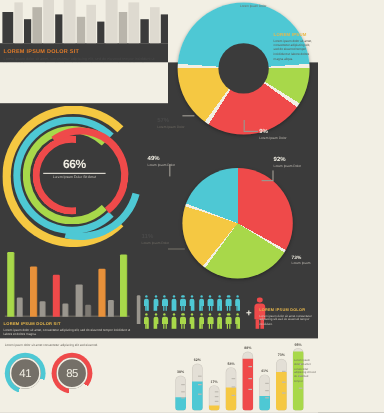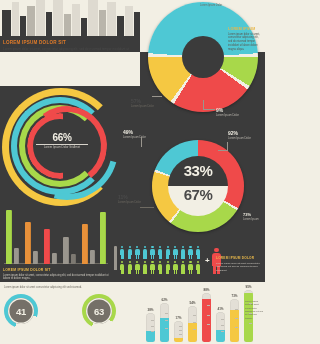--- a/index.html
+++ b/index.html
@@ -89,21 +89,21 @@
   .bp-legr{position:absolute;left:5px;top:17.6px;width:3px;height:8.4px;background:#ef4a4a;}
   .plus{position:absolute;left:85px;top:10px;font-size:8px;font-weight:bold;color:#f2efe4;}
 
   
   .gauges{left:4px;top:294px;width:112px;height:48px;}
   .gauge{position:absolute;top:0;width:34px;height:34px;}
   .g-ring{position:absolute;inset:0;border-radius:50%;}
   .g-inner{position:absolute;left:4px;top:4px;width:26px;height:26px;border-radius:50%;
      background:#757068;display:flex;align-items:center;justify-content:center;
      box-shadow:inset 0 0 0 1.4px #f2efe4;}
-  .g-num{font-size:9.5px;font-weight:bold;color:#f2efe4;letter-spacing:-.4px;}
+  .g-num{font-size:9.5px;font-weight:normal;color:#f2efe4;letter-spacing:-.4px;}
 
   
   .thermos{left:146px;top:292px;width:118px;height:52px;}
   .thermo{position:absolute;bottom:2px;width:9px;}
   .th-tube{position:absolute;bottom:0;left:0;width:9px;border-radius:4.5px 4.5px 2px 2px;
      background:#e3dfd6;overflow:hidden;box-shadow:inset 0 0 0 .5px #cfcbc2;}
   .th-fill{position:absolute;bottom:0;left:0;width:100%;border-radius:0 0 2px 2px;}
   .th-cap{position:absolute;left:0;width:9px;text-align:center;font-size:3px;
      font-weight:bold;color:#5a564f;}
   .th-tick{position:absolute;right:1px;width:3px;height:.4px;background:#bfbbb2;}
@@ -214,26 +214,20 @@
 
   <div class="abs big-donut">
     <div class="donut-ring" style="background:conic-gradient(
         #ef4a4a 0deg 119deg,
         #f2efe4 119deg 122deg,
         #a8d84a 122deg 216deg,
         #f2efe4 216deg 219deg,
         #f5c842 219deg 288deg,
         #f2efe4 288deg 291deg,
         #4ec8d4 291deg 360deg);"></div>
-    <div class="bd-hole">
-      <div class="bd-top"></div>
-      <div class="bd-bot"></div>
-      <div class="bd-num a">33%</div>
-      <div class="bd-num b">67%</div>
-    </div>
   </div>
 
   <div class="callout on-dark" style="left:123px;top:130px;">
     <div class="co-val">49%</div>
     <div class="co-cap">Lorem Ipsum Dolor</div>
   </div>
   <div class="co-line" style="left:141px;top:137px;width:.5px;height:10px;"></div>
 
   <div class="callout on-dark" style="left:228px;top:131px;">
     <div class="co-val">92%</div>
@@ -445,24 +439,24 @@
 
   <div class="abs" style="left:4px;top:286px;width:112px;font-size:2.6px;color:#6e6a62;line-height:1.35;">Lorem ipsum dolor sit amet consectetur adipiscing elit sed eiusmod.</div>
 
   <div class="abs gauges">
     <div class="gauge" style="left:0;">
       <div class="g-ring" style="background:conic-gradient(from 200deg,#4ec8d4 0deg 270deg,#f2efe4 270deg 360deg);"></div>
       <div class="g-inner">
         <span class="g-num">41</span>
       </div>
     </div>
-    <div class="gauge" style="left:78px;">
-      <div class="g-ring" style="background:conic-gradient(from 205deg,#a8d84a 0deg 285deg,#f2efe4 285deg 360deg);"></div>
+    <div class="gauge" style="left:39px;">
+      <div class="g-ring" style="background:conic-gradient(from 190deg,#ef4a4a 0deg 300deg,#f2efe4 300deg 360deg);"></div>
       <div class="g-inner">
-        <span class="g-num">63</span>
+        <span class="g-num">85</span>
       </div>
     </div>
   </div>
 
   <div class="abs thermos" id="thermo-container">
       <div class="thermo" style="left: 0px;">
         <div class="th-cap" style="bottom:30.2px">38%</div>
         <div class="th-tube" style="height:29.2px">
           <div class="th-fill" style="height:11.096px;background:#4ec8d4"></div>
           <div class="th-tick" style="bottom:21.9px"></div>

